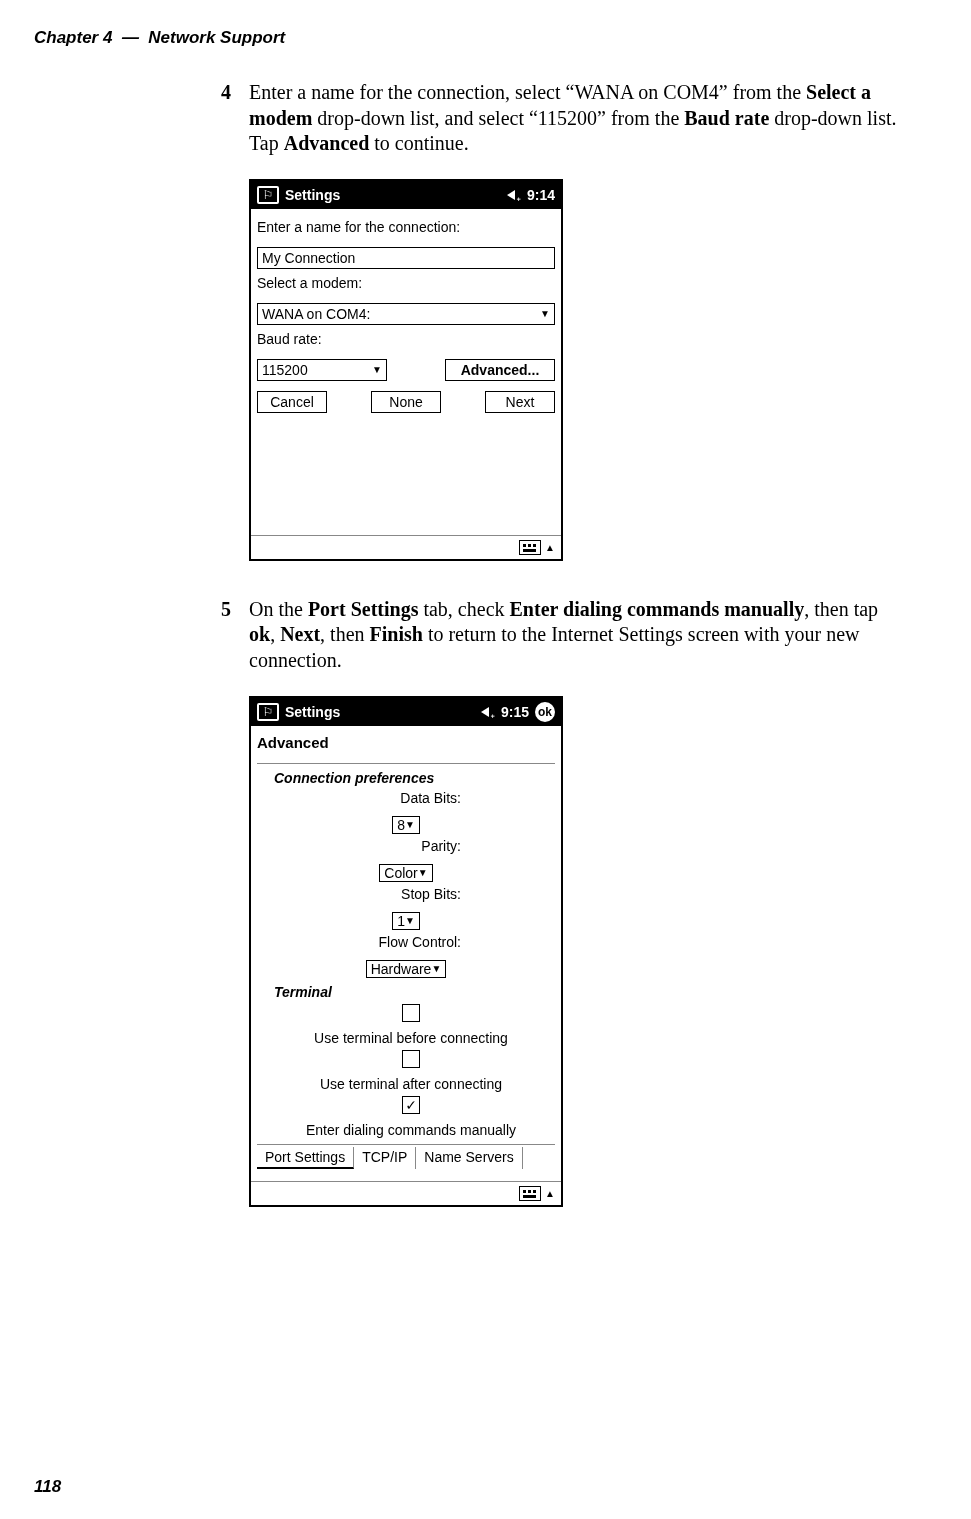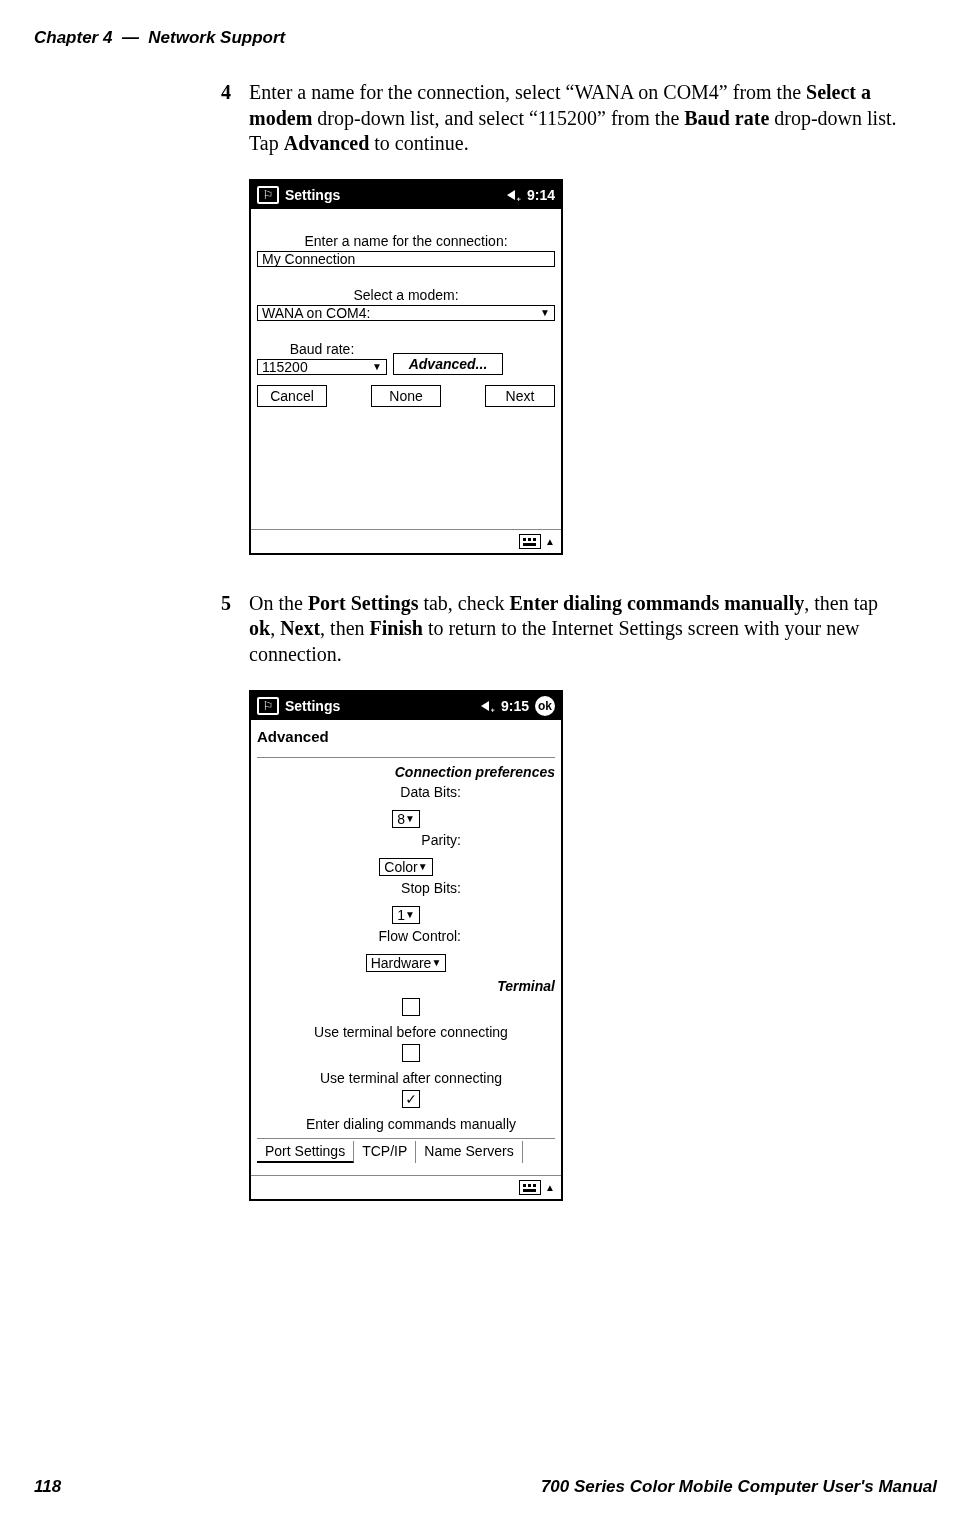--- a/index.html
+++ b/index.html
@@ -100,30 +100,30 @@
   }
   .dev-titlebar .spk { font-size: 13px; font-weight: 400; display:inline-flex; align-items:center; gap:2px;}
   .dev-titlebar .start-icon {
     width: 22px; height: 18px; border: 2px solid #fff; border-radius: 2px;
     display: inline-flex; align-items: center; justify-content: center;
     font-size: 12px; font-weight: 400;
   }
   .dev-body { padding: 4px 6px 4px 6px; }
   .dev-h1 { font-weight: 700; font-size: 15px; margin: 4px 0 8px 0; border-bottom: 1px solid #888; padding-bottom: 4px;}
   .dev-h1.noline { border-bottom: none; }
-  .dev-label { font-size: 14px; margin-top: 20px; text-align: center; }
+  .dev-label { font-size: 14px; margin-top: 6px; }
   .dev-input, .dev-select {
     width: 100%;
     border: 1px solid #000;
-    height: 16px;
+    height: 22px;
     padding: 4px 4px;
     display: flex;
     align-items: center;
     justify-content: space-between;
-    margin-top: 2px;
+    margin-top: 12px;
     background: #fff;
     font-size: 14px;
   }
   .dev-select .tri, .tri { font-size: 10px; }
   .dev-row { display: flex; gap: 6px; align-items: flex-end; }
   .dev-row .col { flex: 1; }
   .dev-buttonrow { display: flex; justify-content: flex-end; gap: 6px; margin-top: 10px; }
   .dev-buttonrow.center { justify-content: space-between; }
   .dev-btn {
     border: 1px solid #000;
@@ -149,21 +149,21 @@
     width: 22px; height: 15px; border: 1px solid #000; display:inline-block;
     background:
       linear-gradient(#000,#000) 3px 3px/3px 3px no-repeat,
       linear-gradient(#000,#000) 8px 3px/3px 3px no-repeat,
       linear-gradient(#000,#000) 13px 3px/3px 3px no-repeat,
       linear-gradient(#000,#000) 3px 8px/13px 3px no-repeat,
       #fff;
   }
 
   
-  .section-label { font-weight: 700; font-style: italic; font-size: 14px; margin: 6px 0 4px 17px; text-align: right; }
+  .section-label { font-weight: 700; font-style: italic; font-size: 14px; margin: 6px 0 4px 17px; }
   .field { display: flex; align-items: center; gap: 10px; margin: 4px 0; flex-direction: column; }
   .field .lab { width: 110px; text-align: right; font-size: 14px; }
   .field .sel {
     flex: 1; border: 1px solid #000; height: 22px; padding: 0 4px;
     display: flex; align-items: center; justify-content: space-between; font-size: 14px;
   }
   .chk { display: flex; align-items: center; gap: 8px; margin: 4px 0 4px 10px; font-size: 14px; flex-direction: column; }
   .chkbox { width: 18px; height: 18px; border: 1px solid #000; display:inline-flex; align-items:center; justify-content:center; font-size:14px; line-height:1;}
   .tabstrip { display: flex; border-top: 1px solid #888; padding-top: 2px; margin-top: 6px; font-size: 14px; }
   .tabstrip .tab { padding: 2px 8px; border-right: 1px solid #888; }
@@ -206,21 +206,21 @@
       </div>
 
       <div class="dev-row">
         <div class="col" style="max-width:130px;">
           <div class="dev-label">Baud rate:</div>
           <div class="dev-select">
             <span>115200</span>
             <span class="tri">▼</span>
           </div>
         </div>
-        <div class="col" style="display:flex;justify-content:flex-start;font-style:italic;">
+        <div class="col" style="display:flex;justify-content:flex-end;">
           <div class="dev-btn bold" style="min-width:110px;">Advanced...</div>
         </div>
       </div>
 
       <div class="dev-buttonrow center">
         <div class="dev-btn">Cancel</div>
         <div class="dev-btn">None</div>
         <div class="dev-btn">Next</div>
       </div>
 
@@ -305,14 +305,13 @@
     <div class="dev-bottom">
       <span class="kbd-icon"></span>
       <span class="tri">▲</span>
     </div>
   </div>
 
 </div>
 
 <div class="page-footer">
   <span>118</span>
-  <span>700 Series Color Mobile Computer User's Manual</span>
 </div>
 
 </body></html>

